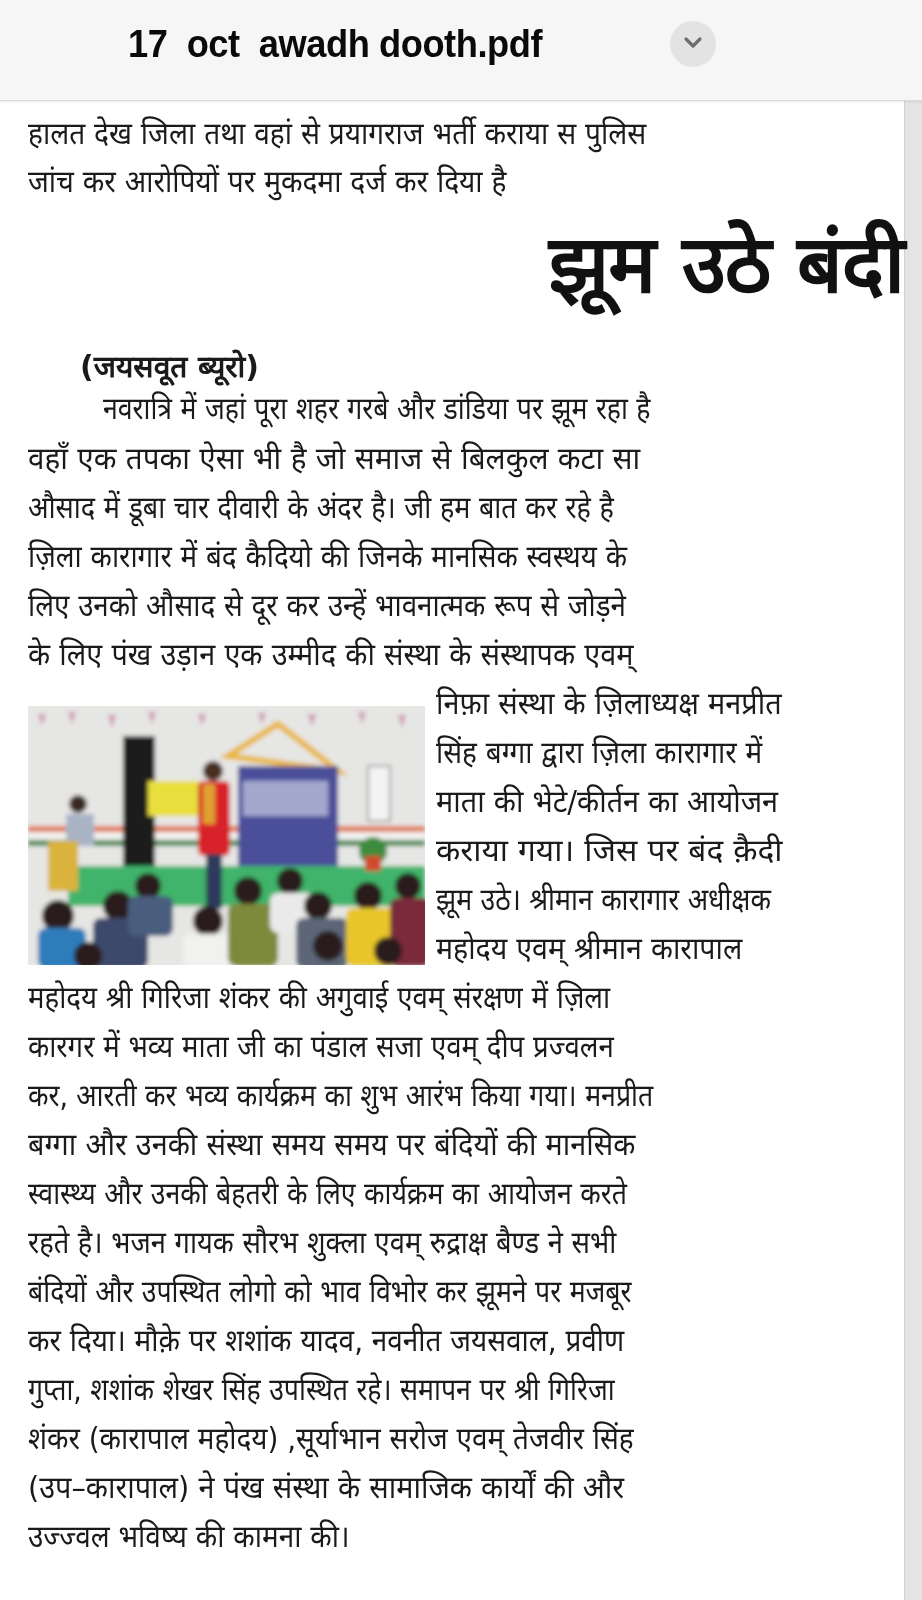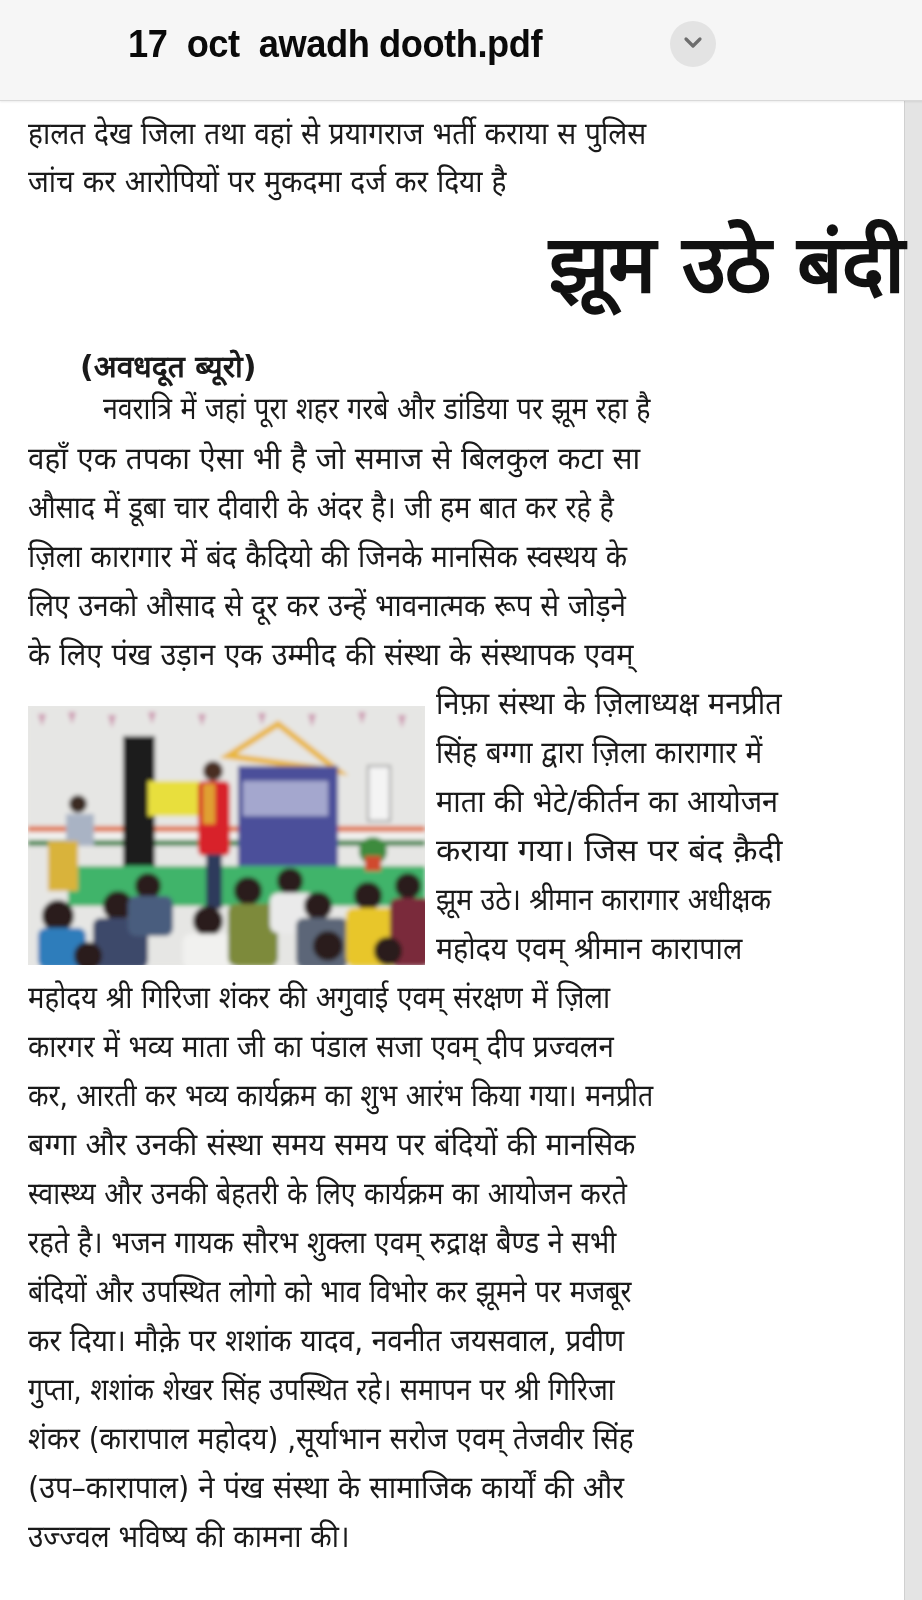--- a/index.html
+++ b/index.html
@@ -78,21 +78,21 @@
 </div>
 
 <div class="page"></div>
 <div class="scrollbar"></div>
 
 <div class="line" style="top:118px; transform:scaleX(0.905);">हालत देख जिला तथा वहां से प्रयागराज भर्ती कराया स  पुलिस</div>
 <div class="line" style="top:166px; transform:scaleX(0.905);">जांच कर आरोपियों पर मुकदमा दर्ज कर दिया है</div>
 
 <div class="headline">झूम उठे बंदी</div>
 
-<div class="byline">(अवधदूत  ब्यूरो)</div>
+<div class="byline">(जयसवूत  ब्यूरो)</div>
 
 <div class="line" style="top:393px; left:103px; transform:scaleX(0.86);">नवरात्रि में जहां पूरा शहर गरबे और डांडिया पर झूम रहा है</div>
 <div class="line" style="top:443px; transform:scaleX(0.955);">वहाँ एक तपका ऐसा भी है जो समाज से बिलकुल कटा सा</div>
 <div class="line" style="top:492px; transform:scaleX(0.87);">औसाद में डूबा चार दीवारी के अंदर है। जी हम बात कर रहे है</div>
 <div class="line" style="top:541px; transform:scaleX(0.895);">ज़िला कारागार में बंद कैदियो की जिनके मानसिक स्वस्थय के</div>
 <div class="line" style="top:590px; transform:scaleX(0.895);">लिए उनको औसाद से दूर कर उन्हें भावनात्मक रूप से जोड़ने</div>
 <div class="line" style="top:639px; transform:scaleX(0.93);">के लिए पंख उड़ान एक उम्मीद की संस्था के संस्थापक एवम्</div>
 
 <div class="photo">
   <svg width="397" height="259" viewBox="0 0 397 259">

